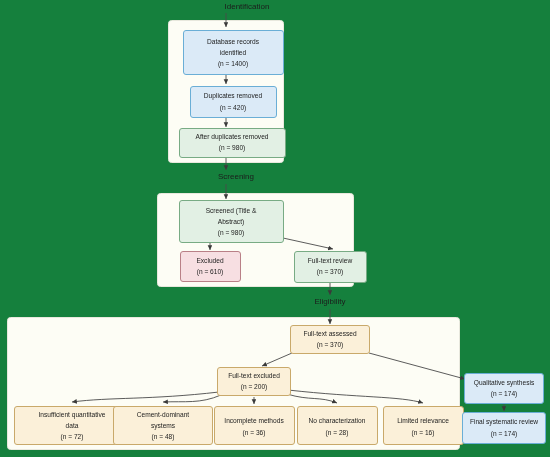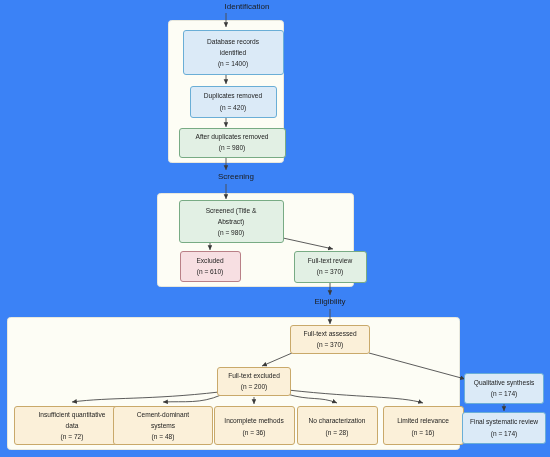--- a/index.html
+++ b/index.html
@@ -1,18 +1,18 @@
 <!DOCTYPE html>
 <html><head>
 <meta charset="utf-8">
 <style>
   html,body{margin:0;padding:0;background:#ffffff;}
   body{width:550px;height:457px;overflow:hidden;
        font-family:"Liberation Sans","DejaVu Sans",sans-serif;}
-  #stage{position:relative;width:550px;height:457px;background:#3b82f6;}
+  #stage{position:relative;width:550px;height:457px;background:#15803d;}
   svg{position:absolute;left:0;top:0;}
   .node-text{font-size:6.6px;fill:#1c1c1c;text-anchor:middle;dominant-baseline:middle;}
   .stage-label{font-size:8px;fill:#1c1c1c;text-anchor:middle;dominant-baseline:middle;}
   .grp{fill:#fdfdf5;stroke:#e8e8dd;stroke-width:1;}
   .box{stroke-width:1;}
   .blue{fill:#dbeaf7;stroke:#6aaed6;}
   .green{fill:#e2f0e4;stroke:#78ab84;}
   .pink{fill:#f7dfe2;stroke:#b98087;}
   .cream{fill:#fbf0d9;stroke:#c9a96a;}
   .edge{stroke:#4a4a4a;stroke-width:0.9;fill:none;}

